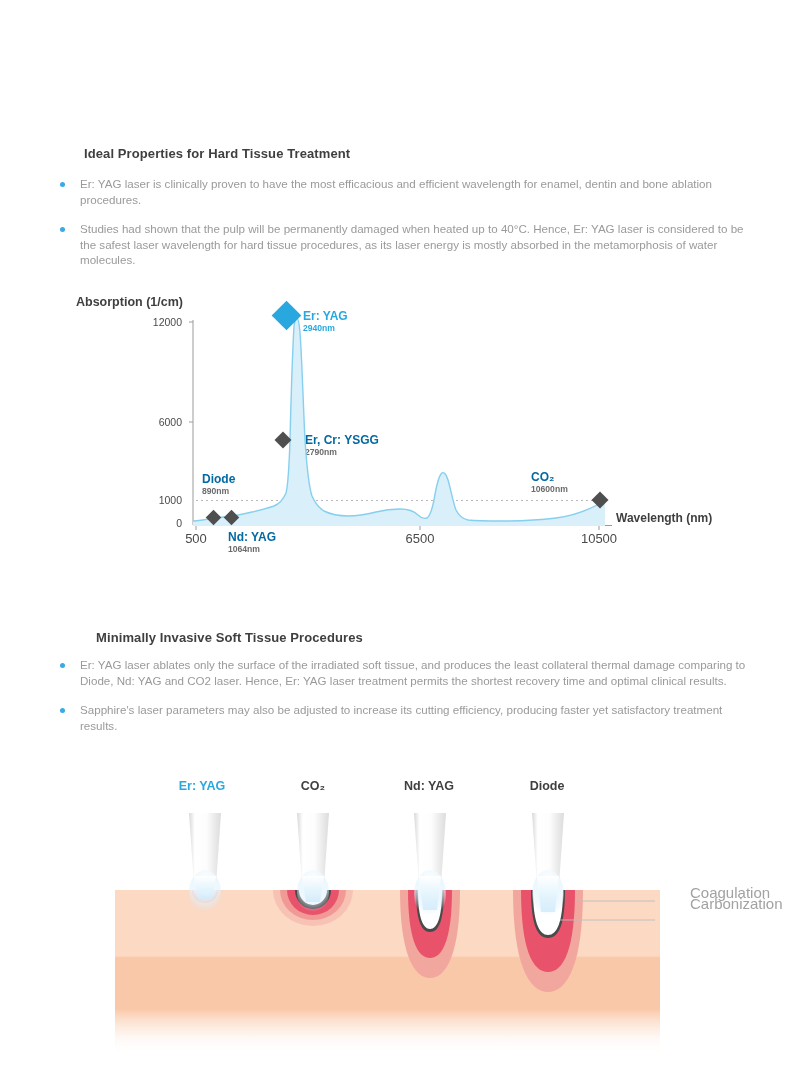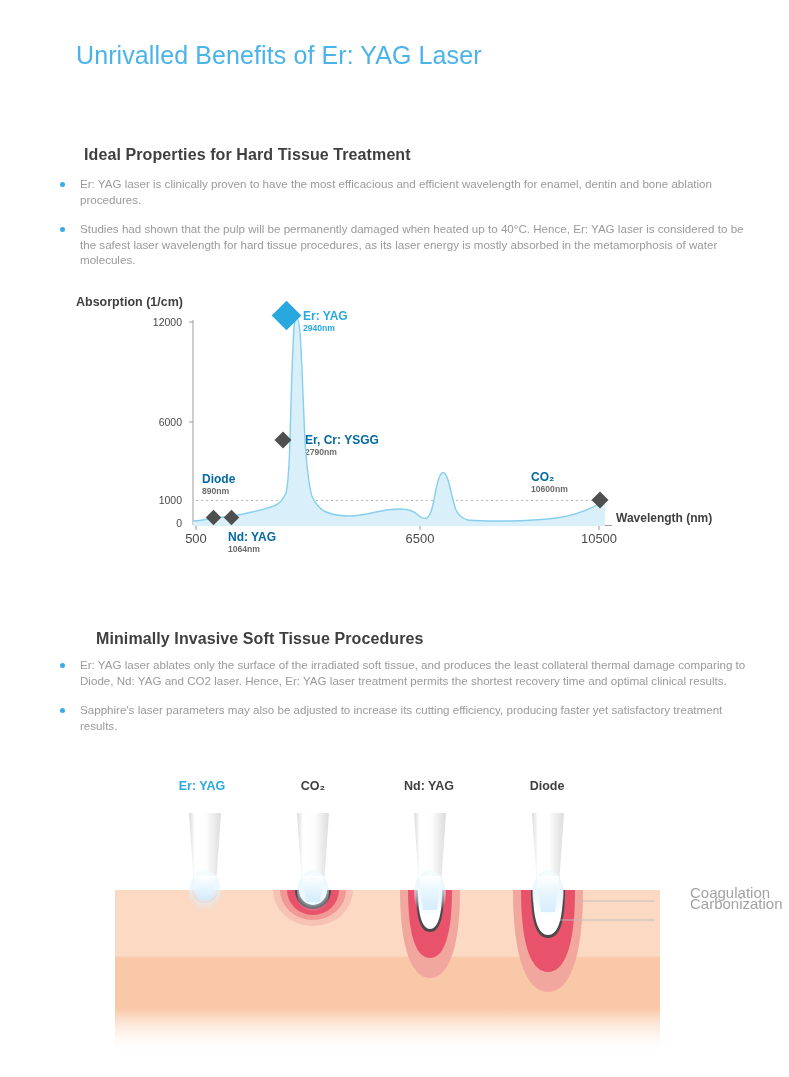--- a/index.html
+++ b/index.html
@@ -16,21 +16,21 @@
   
   .title{
     position:absolute;left:76px;top:41px;
     font-size:25px;font-weight:400;color:#4ab3e8;
     letter-spacing:0.1px;white-space:nowrap;
   }
 
   
   .sec-head{
     position:absolute;
-    font-size:16px;font-weight:700;color:#3f3f3f;
+    font-size:13px;font-weight:700;color:#3f3f3f;
     letter-spacing:0.1px;white-space:nowrap;padding-left:8px;
   }
   #head1{left:76px;top:146px;}
   #head2{left:88px;top:630px;}
 
   
   .bullets{position:absolute;left:60px;width:700px;}
   #bul1{top:172px;}
   #bul2{top:653px;}
   .bullet{
@@ -91,21 +91,20 @@
   }
   #leg-carb{left:660px;top:895px;}
   #leg-coag{left:660px;top:884px;}
   svg{display:block;}
 </style>
 </head>
 <body>
 
 <div class="page">
 
-  <div class="title">Unrivalled Benefits of Er: YAG Laser</div>
 
   <div class="sec-head" id="head1">Ideal Properties for Hard Tissue Treatment</div>
 
   <div class="bullets" id="bul1">
     <div class="bullet">
       <span class="dot"></span>
       <p>Er: YAG laser is clinically proven to have the most efficacious and efficient wavelength for enamel, dentin and bone ablation procedures.</p>
     </div>
     <div class="bullet">
       <span class="dot"></span>

